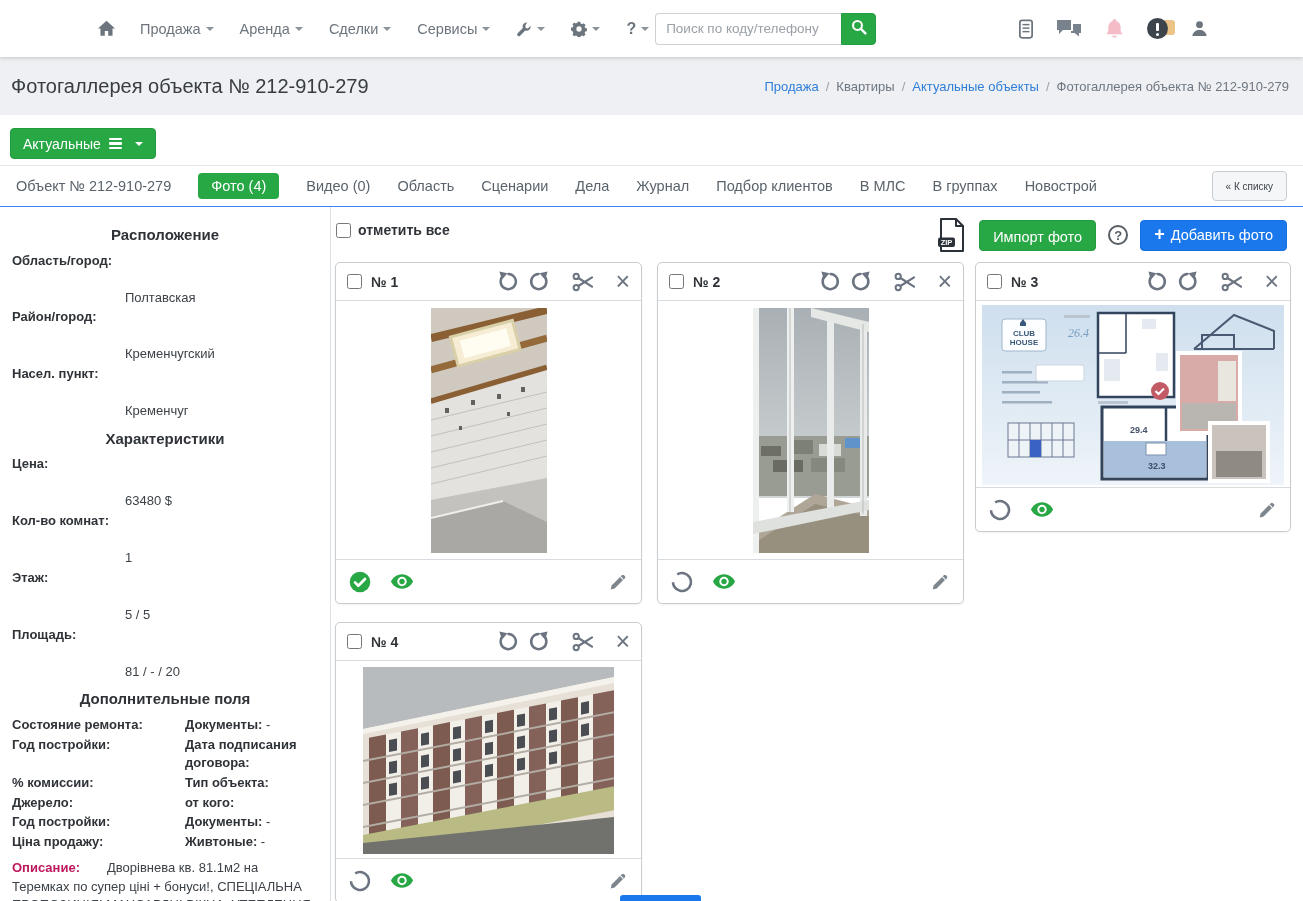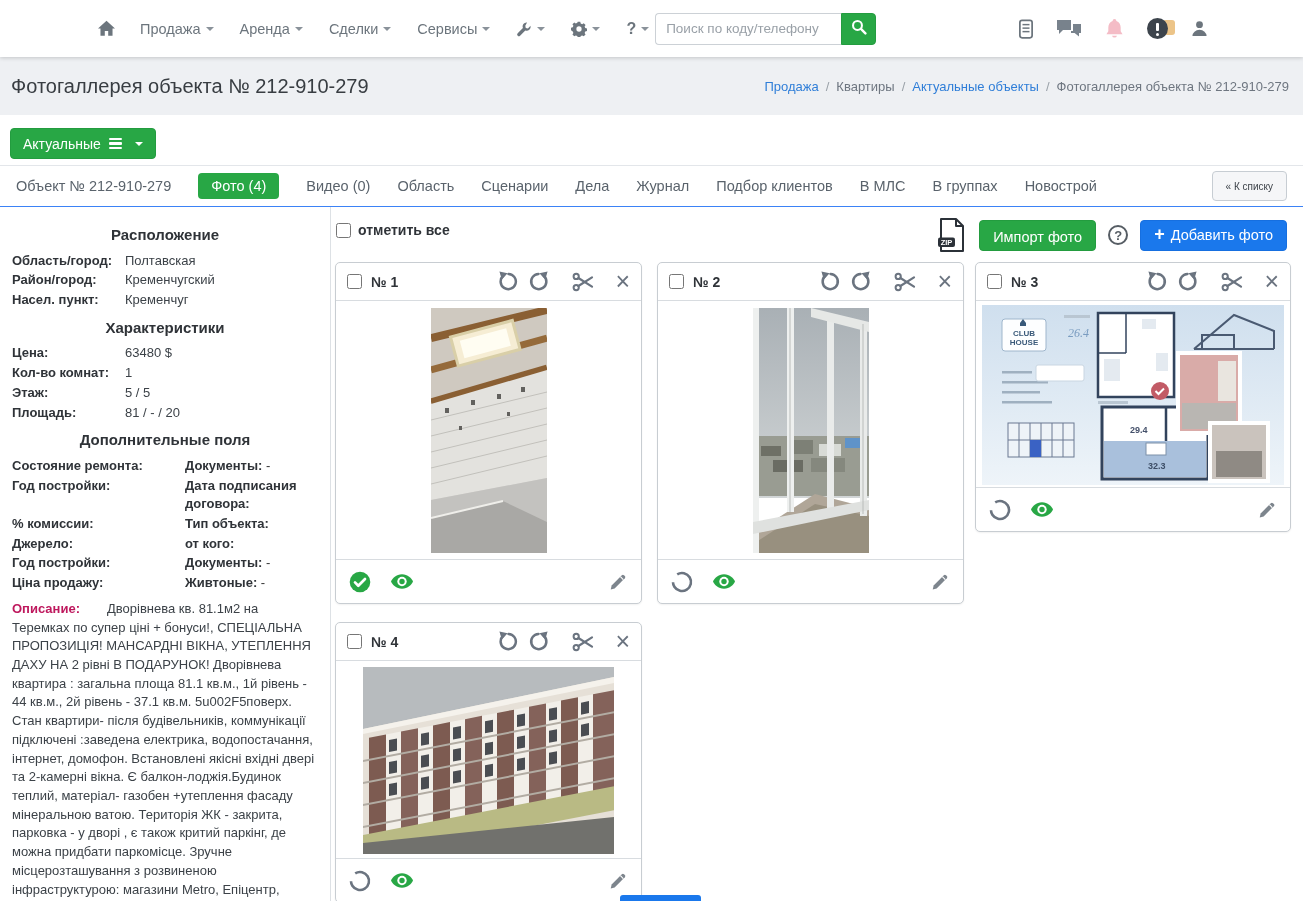--- a/index.html
+++ b/index.html
@@ -58,21 +58,21 @@
   .tab.active { background:#28a745; color:#fff; padding:5px 13px; border-radius:4px; }
   .btn-back { margin-left:auto; height:30px; padding:0 13px; background:#f5f6f8; border:1px solid #c7cdd3;
     border-radius:4px; font-size:10px; color:#3d434a; cursor:pointer; font-family:inherit; white-space:nowrap; }
 
   
   .sidebar { position:absolute; left:0; top:207px; width:331px; height:694px; border-right:1px solid #dde1e5;
     padding:10px 12px 10px 12px; font-size:13px; line-height:1.44; overflow:hidden; }
   .sidebar h3 { text-align:center; font-size:15px; font-weight:700; color:#2f3338; margin:7px 0 6px; }
   .kvrow { display:flex; margin-bottom:1px; }
   .kvrow b { width:113px; flex:none; color:#2f3338; }
-  .kvrow span { color:#3c4248; }
+  .kvrow span { color:#3c4248;margin-top:37px; }
   .grid2 { display:grid; grid-template-columns:167px 1fr; column-gap:6px; row-gap:1px; }
   .grid2 .cell b { color:#2f3338; }
   .desc { margin-top:7px; color:#3c4248; }
   .desc b { display:inline-block; width:95px; color:#be185d; vertical-align:top; }
 
   
   .select-all { position:absolute; left:336px; top:222px; display:flex; align-items:center; gap:7px;
     font-size:14px; font-weight:700; color:#2f3338; cursor:pointer; }
   .select-all input { width:15px; height:15px; }
   .gallery-actions { position:absolute; right:16px; top:218px; display:flex; align-items:center; gap:12px; }

